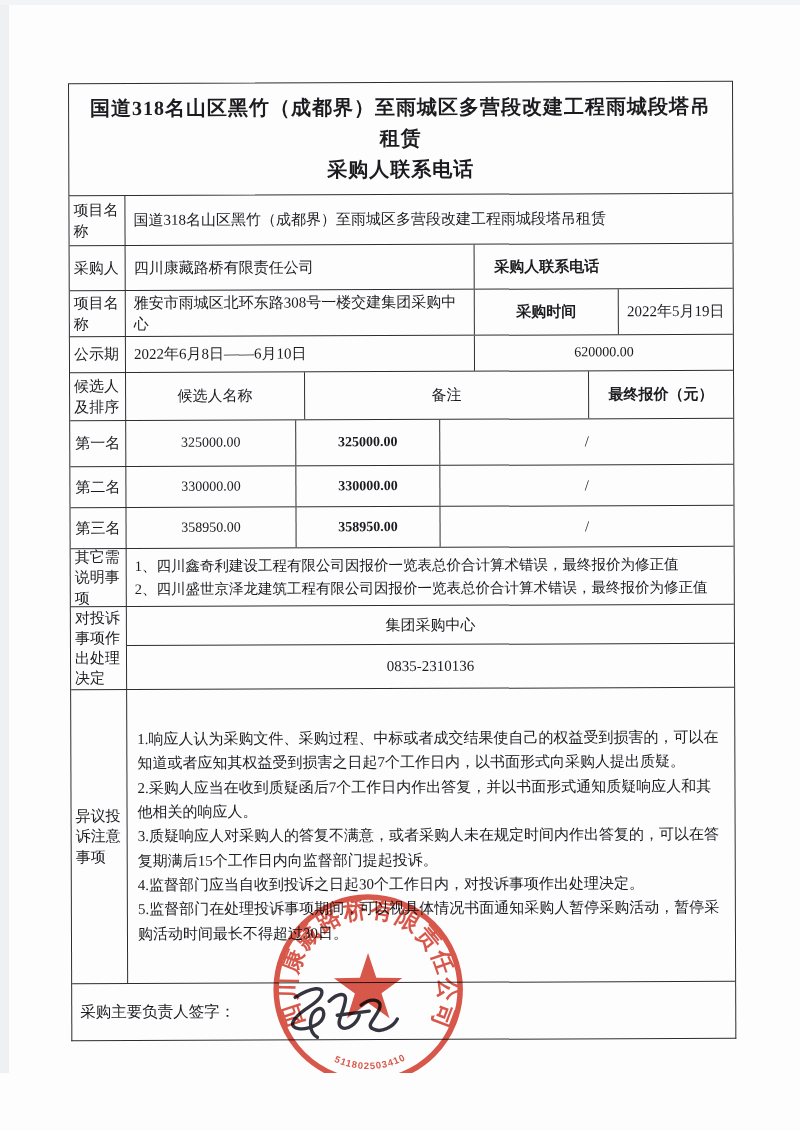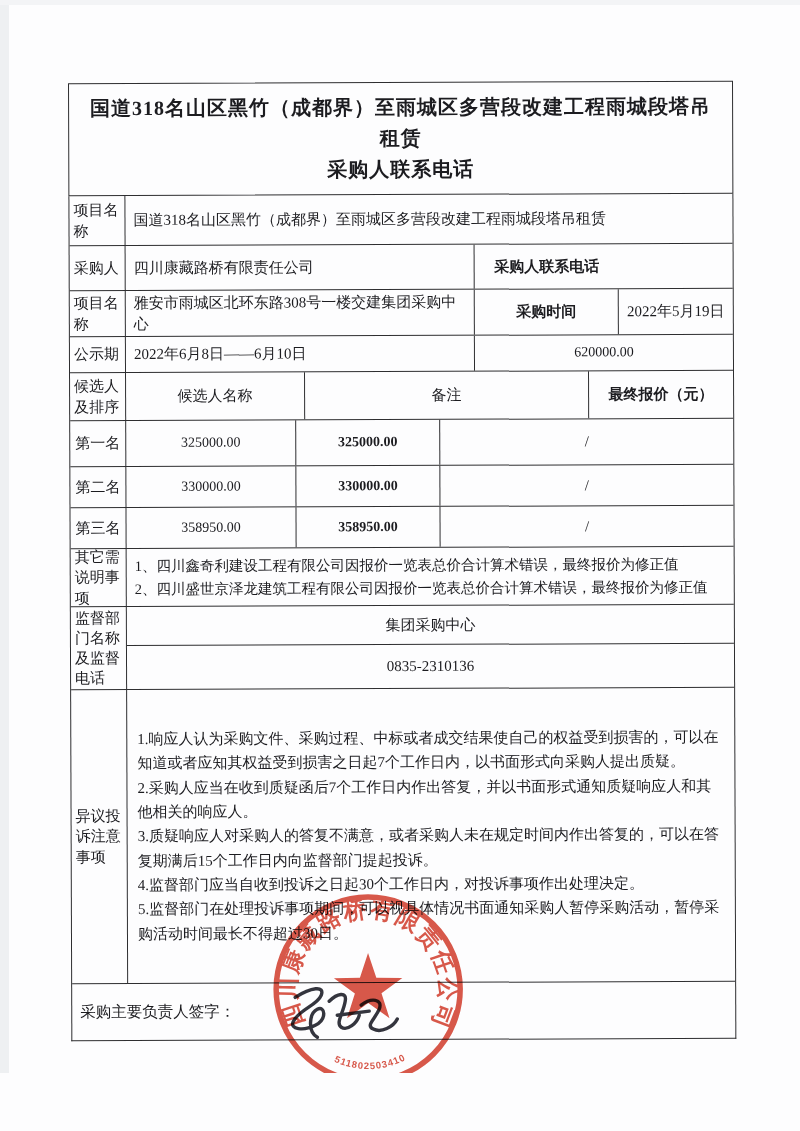--- a/index.html
+++ b/index.html
@@ -115,21 +115,21 @@
 
       <div class="row h-r9">
         <div class="cell w-c1">其它需说明事项</div>
         <div class="cell w-rest notes">
           <div>1、四川鑫奇利建设工程有限公司因报价一览表总价合计算术错误，最终报价为修正值</div>
           <div>2、四川盛世京泽龙建筑工程有限公司因报价一览表总价合计算术错误，最终报价为修正值</div>
         </div>
       </div>
 
       <div class="row h-r10">
-        <div class="cell w-c1">监督部门名称及监督电话</div>
+        <div class="cell w-c1">对投诉事项作出处理决定</div>
         <div class="stack">
           <div class="sub sub-top">集团采购中心</div>
           <div class="sub sub-bot">0835-2310136</div>
         </div>
       </div>
 
       <div class="row h-r11">
         <div class="cell w-c1">异议投诉注意事项</div>
         <div class="cell w-rest objection-cell">
           <div>1.响应人认为采购文件、采购过程、中标或者成交结果使自己的权益受到损害的，可以在知道或者应知其权益受到损害之日起7个工作日内，以书面形式向采购人提出质疑。</div>

